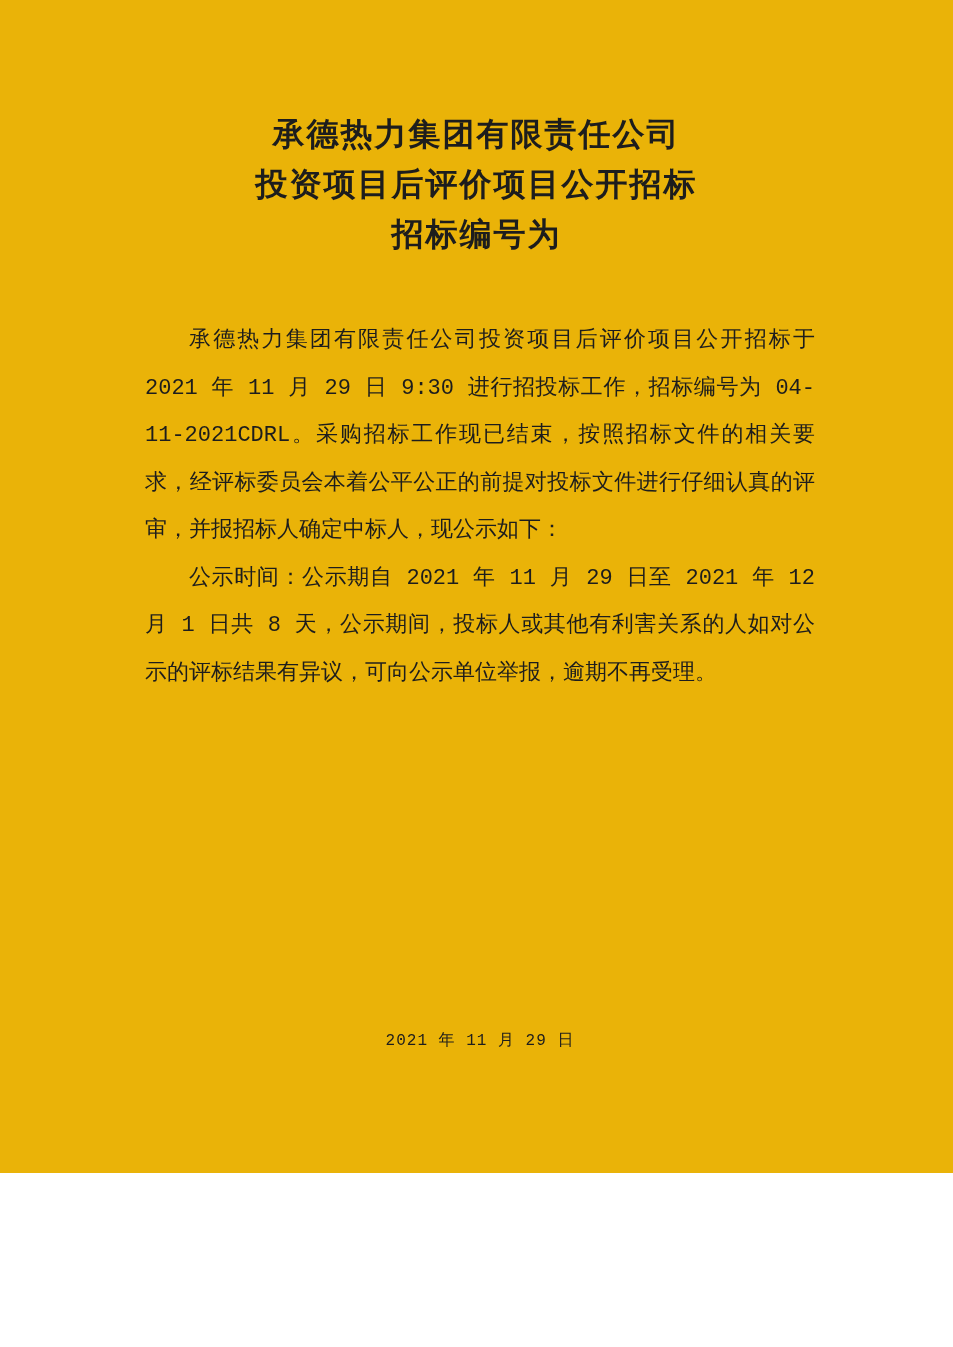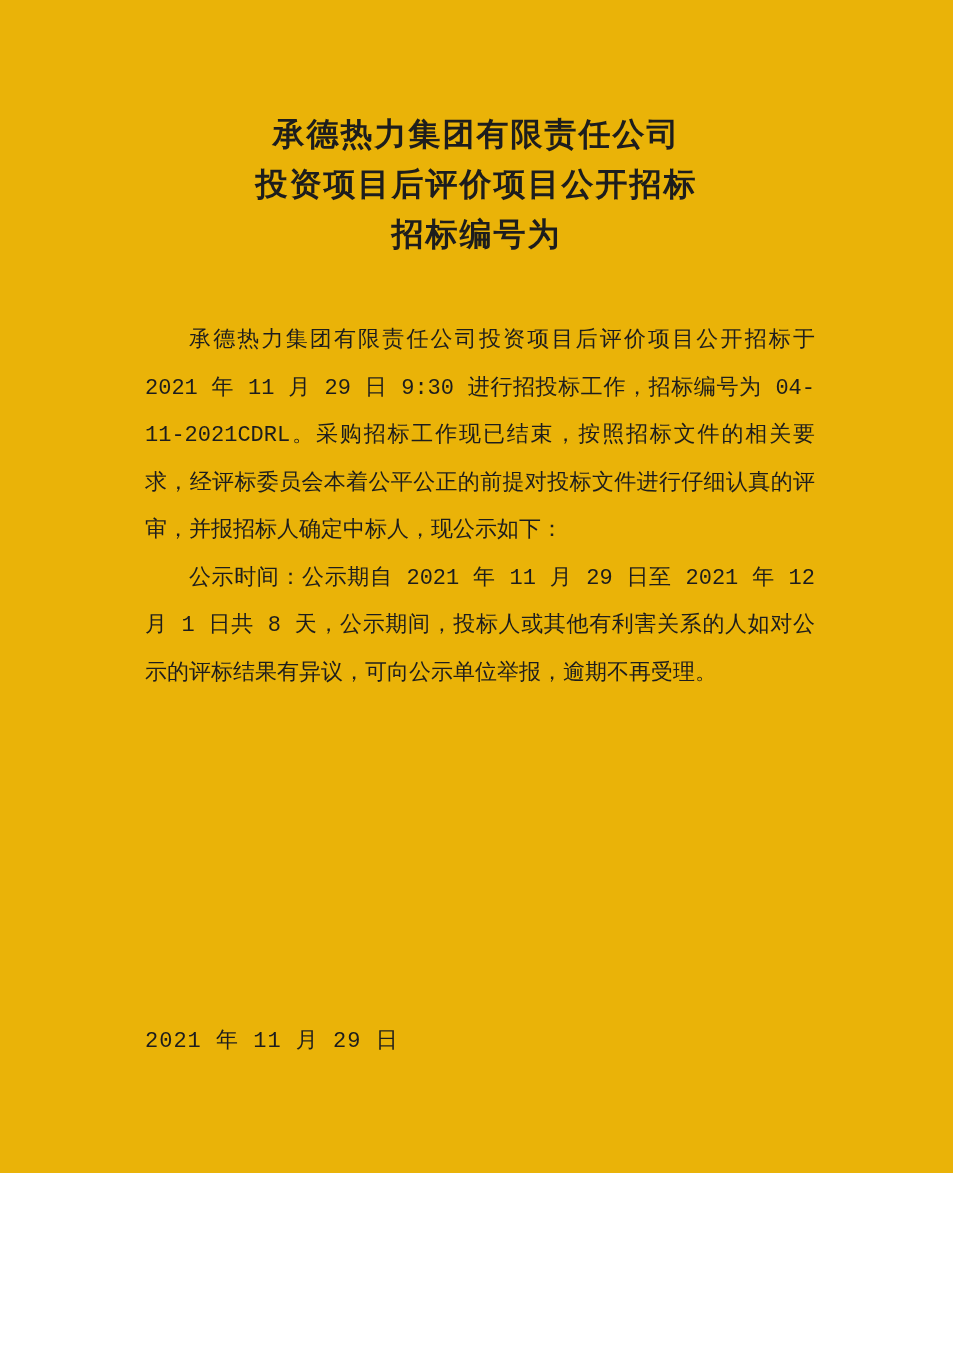--- a/index.html
+++ b/index.html
@@ -42,22 +42,22 @@
     padding: 0;
   }
   .indent {
     text-indent: 2em;
   }
   .doc-date {
     position: absolute;
     top: 1018px;
     left: 145px;
     width: 670px;
-    text-align: left;
-    font-size: 22px;
+    text-align: center;
+    font-size: 16px;
     line-height: 47.5px;
     letter-spacing: 1px;
   }
 </style>
 </head>
 <body>
 
 <div class="page">
 
   <div class="doc-title">

